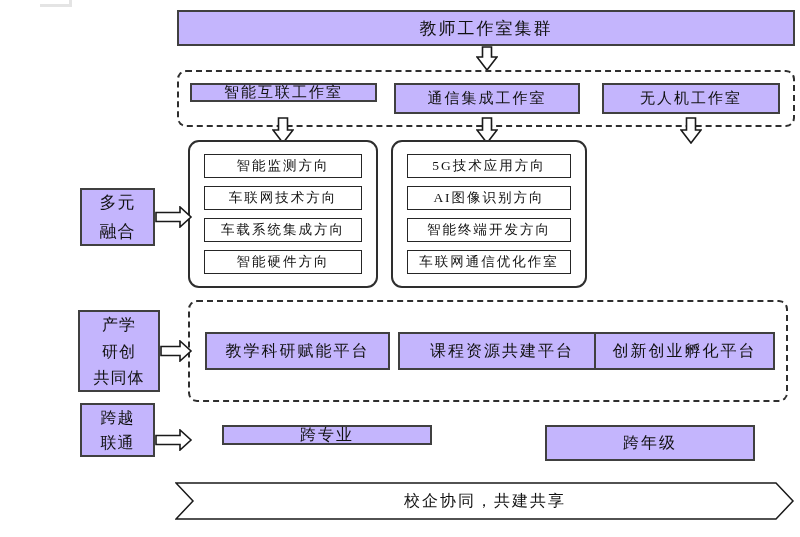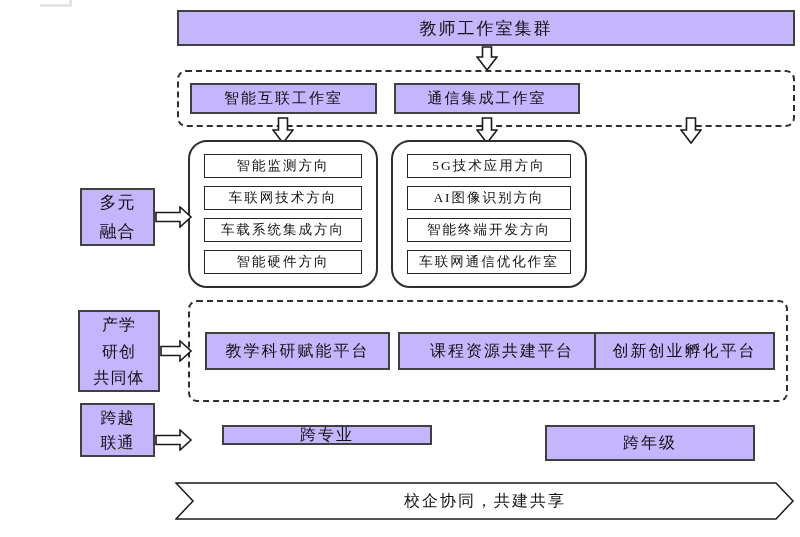--- a/index.html
+++ b/index.html
@@ -11,21 +11,21 @@
     display:flex; align-items:center; justify-content:center;
     font-size:15px; letter-spacing:2px; color:#111;
   }
   .white-item {
     background:#ffffff; border:1.5px solid #262626;
     display:flex; align-items:center; justify-content:center;
     font-size:13.5px; letter-spacing:2px; width:100%; height:24px; color:#111;
   }
   .dashed-container { position:absolute; border:2px dashed #2e2e2e; border-radius:9px; background:transparent; }
   .col-container {
-    position:absolute; border:2px solid #2e2e2e; border-radius:19px; background:#ffffff;
+    position:absolute; border:2px solid #2e2e2e; border-radius:11px; background:#ffffff;
     display:flex; flex-direction:column; justify-content:space-evenly; align-items:center;
     padding:4px 14px;
   }
   .side-label { flex-direction:column; font-size:16px; line-height:25px; letter-spacing:1px; text-align:center;justify-content:space-between; }
   .arrow { position:absolute; }
   .banner-text {
     position:absolute; inset:0; display:flex; align-items:center; justify-content:center;
     font-size:16px; letter-spacing:2px; color:#111;
   }
   .artifact {
@@ -43,25 +43,28 @@
   <div class="gray-box" style="left:177px; top:10px; width:618px; height:36px; font-size:17px;">
     <span>教师工作室集群</span>
   </div>
 
   <svg class="arrow" style="left:476px; top:46px;" width="22" height="25" viewBox="0 0 22 25">
     <polygon points="6.5,1 15.5,1 15.5,11 21,11 11,24 1,11 6.5,11" fill="#ffffff" stroke="#1a1a1a" stroke-width="1.6"></polygon>
   </svg>
 
   <div class="dashed-container" style="left:177px; top:70px; width:618px; height:57px;"></div>
 
-  <div class="gray-box" style="left:190px; top:83px; width:187px; height:31px;">
+  <div class="gray-box" style="left:190px; top:83px; width:187px; height:19px;">
     <span>智能互联工作室</span>
   </div>
   <div class="gray-box" style="left:394px; top:83px; width:186px; height:31px;">
     <span>通信集成工作室</span>
+  </div>
+  <div class="gray-box" style="left:602px; top:83px; width:178px; height:31px;">
+    <span>无人机工作室</span>
   </div>
 
   <svg class="arrow" style="left:272px; top:117px;" width="22" height="27" viewBox="0 0 22 27">
     <polygon points="6.5,1 15.5,1 15.5,13 21,13 11,26 1,13 6.5,13" fill="#ffffff" stroke="#1a1a1a" stroke-width="1.6"></polygon>
   </svg>
   <svg class="arrow" style="left:476px; top:117px;" width="22" height="27" viewBox="0 0 22 27">
     <polygon points="6.5,1 15.5,1 15.5,13 21,13 11,26 1,13 6.5,13" fill="#ffffff" stroke="#1a1a1a" stroke-width="1.6"></polygon>
   </svg>
   <svg class="arrow" style="left:680px; top:117px;" width="22" height="27" viewBox="0 0 22 27">
     <polygon points="6.5,1 15.5,1 15.5,13 21,13 11,26 1,13 6.5,13" fill="#ffffff" stroke="#1a1a1a" stroke-width="1.6"></polygon>

